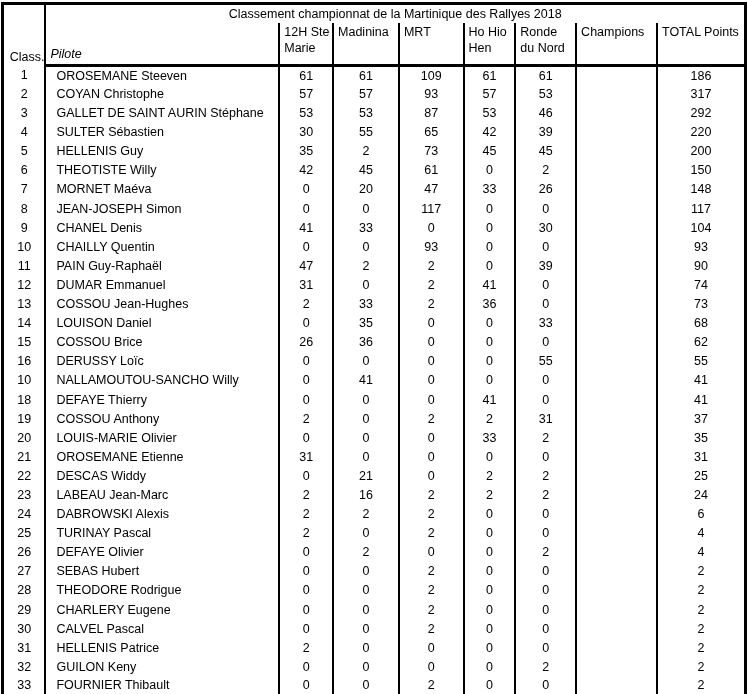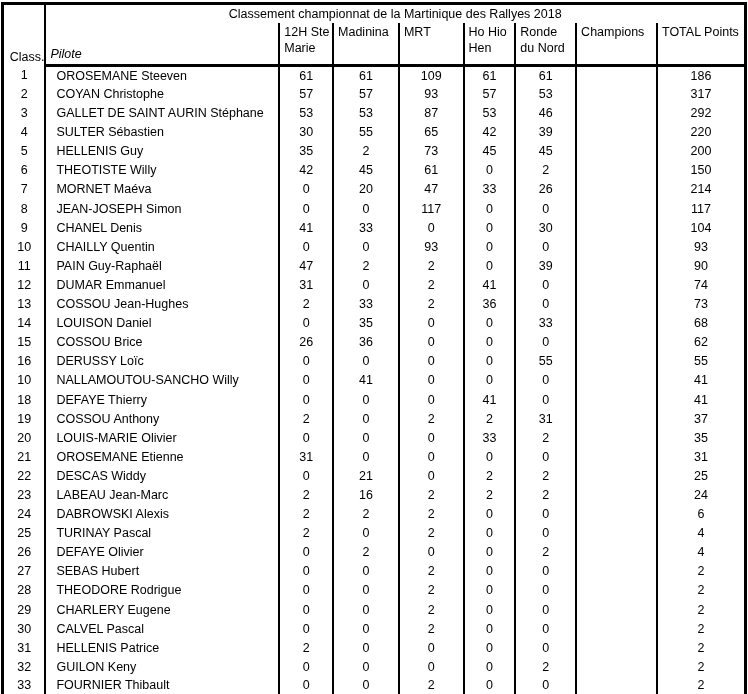--- a/index.html
+++ b/index.html
@@ -181,21 +181,21 @@
         </tr>
         <tr>
           <td class="num">7</td>
           <td class="name thickL">MORNET Maéva</td>
           <td class="num thickL">0</td>
           <td class="num">20</td>
           <td class="num">47</td>
           <td class="num">33</td>
           <td class="num">26</td>
           <td class="num"></td>
-          <td class="num thickL">214</td>
+          <td class="num thickL">148</td>
         </tr>
         <tr>
           <td class="num">8</td>
           <td class="name thickL">JEAN-JOSEPH Simon</td>
           <td class="num thickL">0</td>
           <td class="num">0</td>
           <td class="num">117</td>
           <td class="num">0</td>
           <td class="num">0</td>
           <td class="num"></td>

